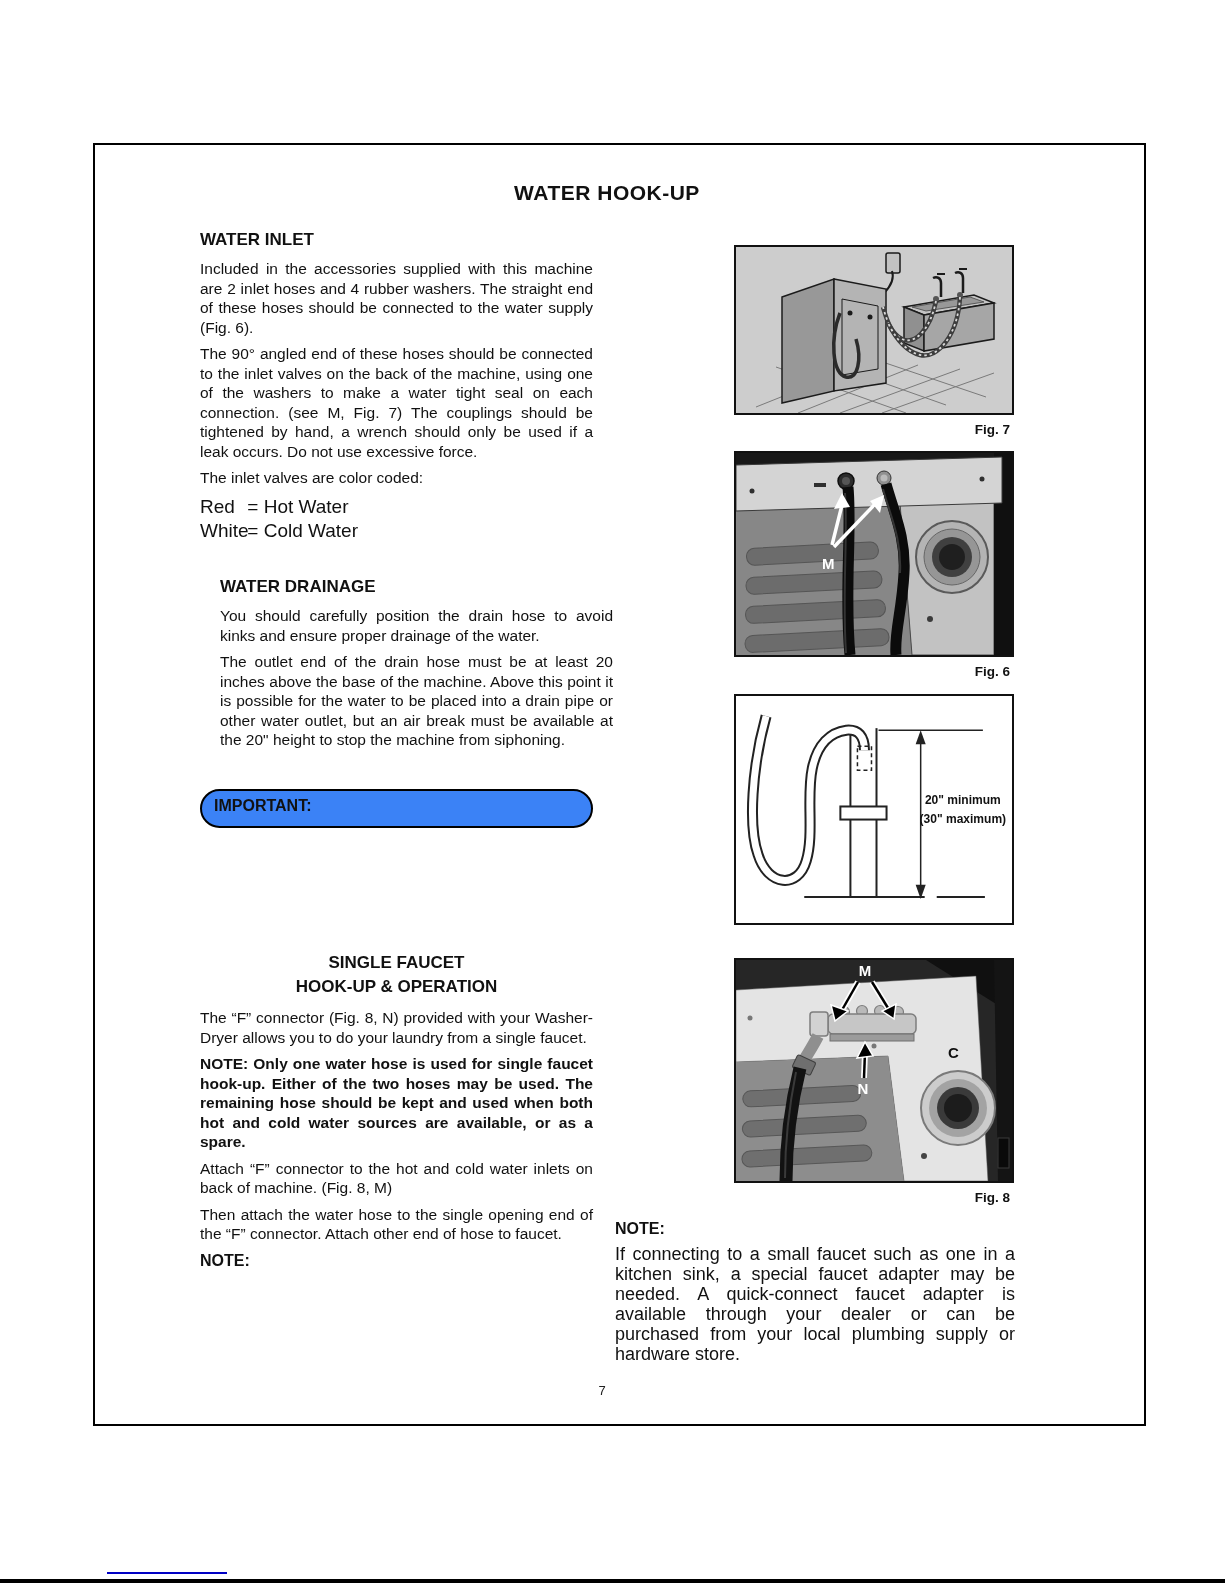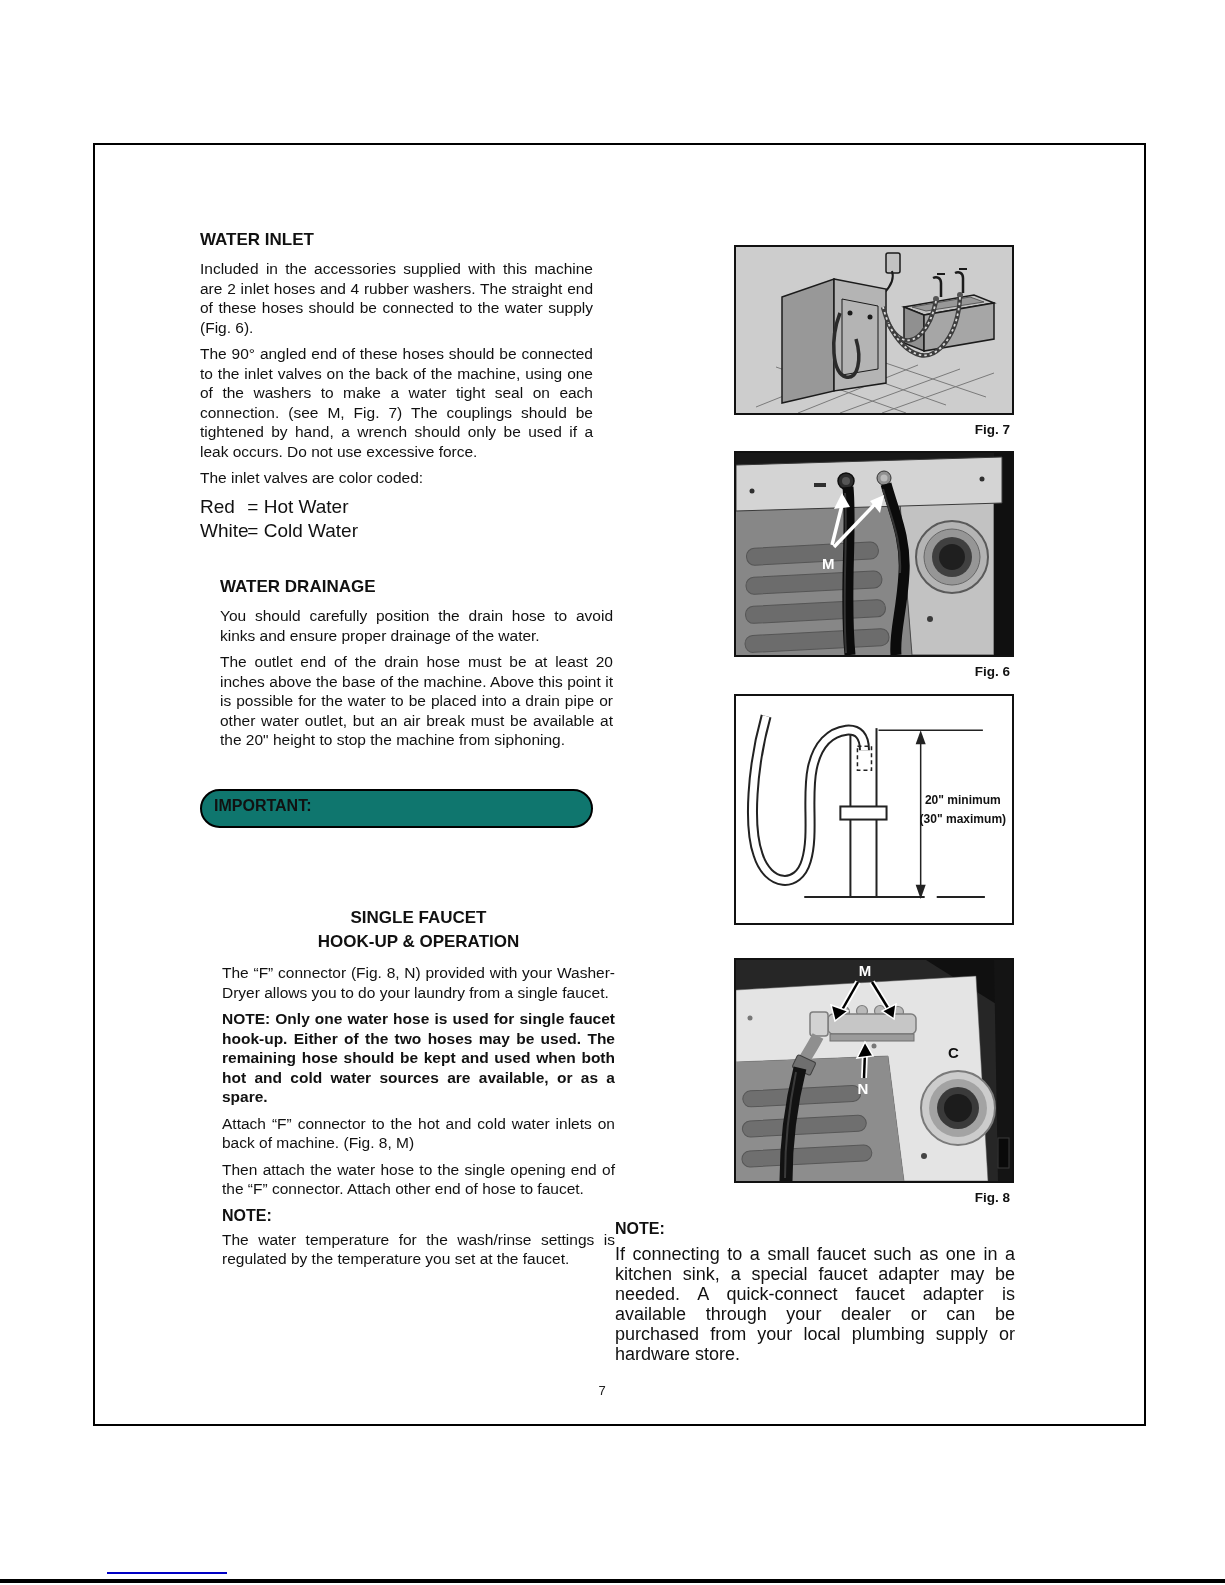--- a/index.html
+++ b/index.html
@@ -9,21 +9,21 @@
               border:2px solid #000;box-sizing:border-box;background:#fff;}
   .doc-title{position:absolute;left:105px;top:36px;width:814px;margin:0;
              text-align:center;font-size:21px;font-weight:bold;letter-spacing:.5px;}
   .col{position:absolute;left:105px;width:393px;}
   .col h2{margin:0 0 9px 0;font-size:17px;font-weight:bold;}
   .col p{margin:0 0 7px 0;font-size:15.5px;line-height:19.5px;text-align:justify;}
   .col p.nojust{text-align:left;}
   .color-row{font-size:19px;line-height:24px;}
   .color-row .cword{display:inline-block;width:42px;}
   .imp-box{position:absolute;left:105px;top:644px;width:393px;box-sizing:border-box;
-           border:2.5px solid #000;border-radius:28px;background:#0f766e;
+           border:2.5px solid #000;border-radius:28px;background:#3b82f6;
            padding:6px 12px 9px 12px;}
   .imp-box h3{margin:0 0 2px 0;font-size:16px;font-weight:bold;}
   .imp-box p{margin:0;font-size:15.5px;line-height:20px;}
   .sf-head{margin:0 0 30px 0;text-align:center;font-size:20px;font-weight:bold;line-height:24px;}
   .bold-note{font-weight:bold;}
   .note-h{margin:8px 0 5px 0;font-size:16px;font-weight:bold;}
   .figbox{position:absolute;left:639px;width:280px;box-sizing:border-box;
           border:2px solid #111;background:#cdcdcd;}
   .figbox svg{display:block;width:100%;height:100%;}
   .figlabel{position:absolute;left:639px;width:276px;text-align:right;
@@ -36,20 +36,21 @@
   .blue-line{position:absolute;left:107px;top:1572px;width:120px;height:2px;background:#0000c4;}
   .black-line{position:absolute;left:0;top:1579px;width:1225px;height:4px;background:#000;}
   .svgtxt{font-family:"Liberation Sans", sans-serif;}
 </style>
 </head>
 <body>
 
 <div class="canvas">
   <div class="page-frame">
 
+    <h1 class="doc-title">WATER HOOK-UP</h1>
 
     <section class="col" style="top:85px;">
       <h2>WATER INLET</h2>
       <p>Included in the accessories supplied with this machine are 2 inlet hoses and 4 rubber washers. The straight end of these hoses should be connected to the water supply (Fig. 6).</p>
       <p>The 90° angled end of these hoses should be connected to the inlet valves on the back of the machine, using one of the washers to make a water tight seal on each connection. (see M, Fig. 7) The couplings should be tightened by hand, a wrench should only be used if a leak occurs. Do not use excessive force.</p>
       <p class="nojust" style="margin-top:0;">The inlet valves are color coded:</p>
       <div class="color-row">
         <span class="cword">Red</span>
         <span>= Hot Water</span>
       </div>
@@ -62,29 +63,28 @@
     <section class="col" style="top:432px;margin-left:20px;">
       <h2>WATER DRAINAGE</h2>
       <p>You should carefully position the drain hose to avoid kinks and ensure proper drainage of the water.</p>
       <p>The outlet end of the drain hose must be at least 20 inches above the base of the machine. Above this point it is possible for the water to be placed into a drain pipe or other water outlet, but an air break must be available at the 20" height to stop the machine from siphoning.</p>
     </section>
 
     <div class="imp-box">
       <h3>IMPORTANT:</h3>
     </div>
 
-    <section class="col" style="top:761px;margin-left:22px;">
+    <section class="col" style="top:806px;">
       <h2 class="sf-head"><span>SINGLE FAUCET</span><br>
       <span>HOOK-UP &amp; OPERATION</span></h2>
       <p>The “F” connector (Fig. 8, N) provided with your Washer-Dryer allows you to do your laundry from a single faucet.</p>
       <p class="bold-note">NOTE: Only one water hose is used for single faucet hook-up. Either of the two hoses may be used. The remaining hose should be kept and used when both hot and cold water sources are available, or as a spare.</p>
       <p>Attach “F” connector to the hot and cold water inlets on back of machine. (Fig. 8, M)</p>
       <p>Then attach the water hose to the single opening end of the “F” connector. Attach other end of hose to faucet.</p>
       <h3 class="note-h">NOTE:</h3>
-      <p>The water temperature for the wash/rinse settings is regulated by the temperature you set at the faucet.</p>
     </section>
 
     <div class="figbox" style="top:100px;height:170px;">
       <svg viewBox="0 0 276 166" preserveAspectRatio="none">
         <rect x="0" y="0" width="276" height="166" fill="#cdcdcd"></rect>
         <g stroke="#7a7a7a" stroke-width="1">
           <path d="M20 160 L140 112" fill="none"></path>
             <path d="M62 166 L182 118" fill="none"></path>
           <path d="M104 166 L224 122" fill="none"></path>
             <path d="M146 166 L258 126" fill="none"></path>

